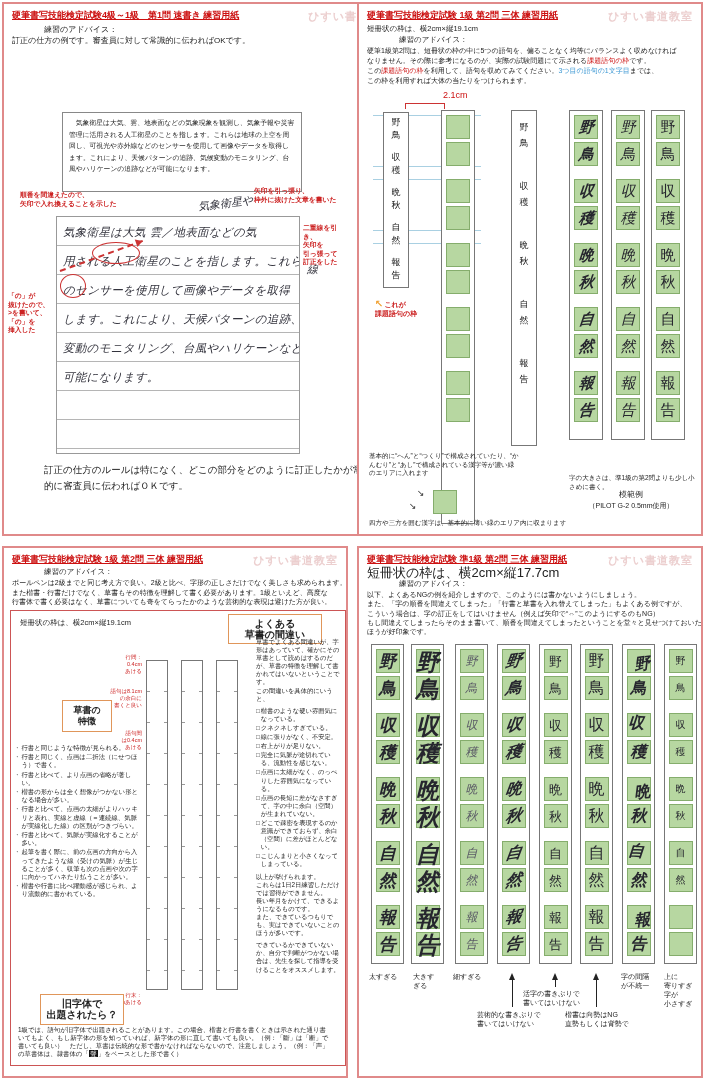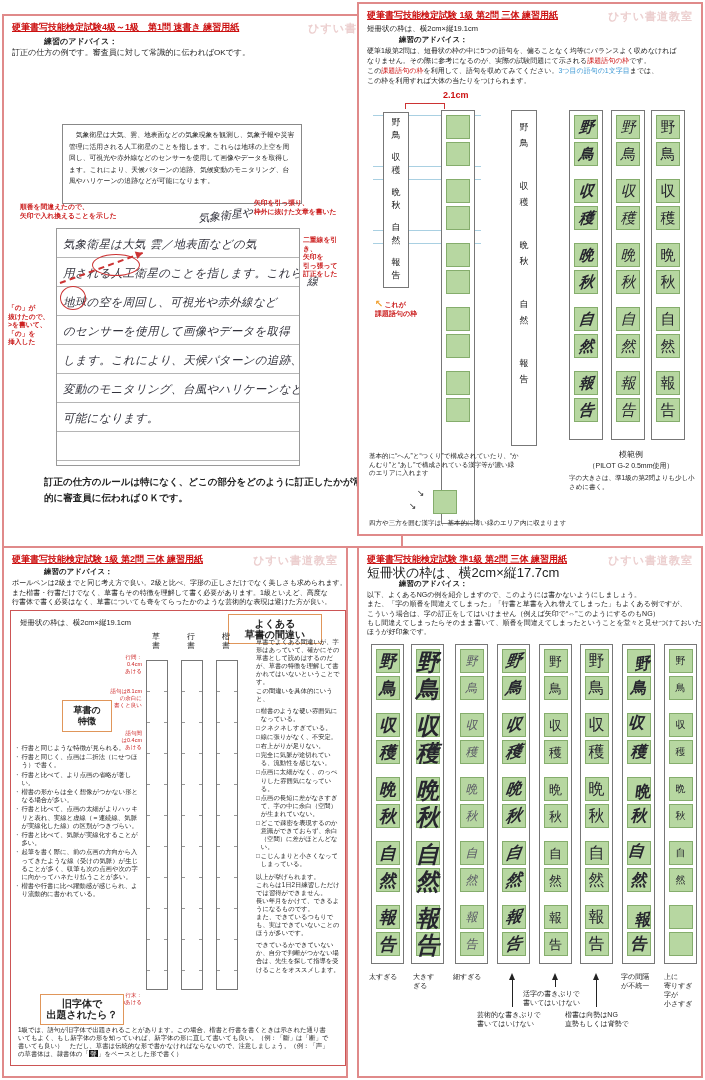--- a/index.html
+++ b/index.html
@@ -4,22 +4,22 @@
 <style>
   html,body{margin:0;padding:0;background:#fff;}
   #canvas{position:relative;width:705px;height:1080px;background:#fff;overflow:hidden;
           font-family:"Liberation Sans","DejaVu Sans",sans-serif;color:#222;}
   .panel{position:absolute;background:#fff;border:2px solid #e08a8a;box-sizing:border-box;}
   .ttl{position:absolute;color:#cc1111;font-weight:bold;font-size:9px;text-decoration:underline;white-space:nowrap;}
   .wm{position:absolute;right:8px;top:5px;color:#eccfcf;font-size:11px;font-weight:bold;letter-spacing:1px;}
   .t{position:absolute;font-size:8px;line-height:10px;color:#222;}
   .nw{white-space:nowrap;}
   .pre{white-space:pre-line;}
-  .b{font-weight:bold;padding-left:32px;}
-  .ctr{text-align:center;}
+  .b{font-weight:normal;padding-left:32px;}
+  .ctr{text-align:center;margin-top:40px;}
   .c-red{color:#cc1111;}
   .c-blue{color:#3b97d3;}
   .tline{white-space:nowrap;}
   
   .vcol{position:absolute;border:1px solid #777;background:#fff;box-sizing:border-box;}
   .gsq{width:24px;height:24px;margin:0 auto;background:#b7d7a1;border:1px solid #85ad6c;box-sizing:border-box;
        display:flex;align-items:center;justify-content:center;position:relative;
        background-image:linear-gradient(to right,transparent 48%,rgba(190,95,60,.45) 48%,rgba(190,95,60,.45) 52%,transparent 52%),
                         linear-gradient(to bottom,transparent 48%,rgba(190,95,60,.45) 48%,rgba(190,95,60,.45) 52%,transparent 52%);}
   .vcol .gsq:first-child{margin-top:4px;}
@@ -67,39 +67,38 @@
   .varrow{position:absolute;width:0;border-left:1.3px solid #222;}
   .varrow::before{content:"";position:absolute;top:-7px;left:-4.2px;border:3.5px solid transparent;border-bottom:7px solid #222;}
   .picon{color:#f0a030;font-size:10px;margin-right:1px;font-weight:bold;}
   .arrow-ic{position:absolute;font-size:9px;color:#333;}
 </style>
 </head>
 <body>
 
 <div id="canvas">
 
-  <div class="panel" style="left:2px;top:14px;width:401px;height:534px">
+  <div class="panel" style="left:2px;top:2px;width:401px;height:534px">
     <div class="ttl" style="left:8px;top:5px">硬筆書写技能検定試験4級～1級　第1問 速書き 練習用紙</div>
     <div class="wm">ひすい書道教室</div>
     <div class="t b" style="left:8px;top:21px">練習のアドバイス：</div>
     <div class="t" style="left:8px;top:32px">訂正の仕方の例です。審査員に対して常識的に伝わればOKです。</div>
 
     <div class="t" style="left:58px;top:108px;width:226px;height:70px;border:1px solid #888;padding:4px 6px;font-size:6.8px;line-height:11.6px;text-indent:1em">気象衛星は大気、雲、地表面などの気象現象を観測し、気象予報や災害管理に活用される人工衛星のことを指します。これらは地球の上空を周回し、可視光や赤外線などのセンサーを使用して画像やデータを取得します。これにより、天候パターンの追跡、気候変動のモニタリング、台風やハリケーンの追跡などが可能になります。</div>
 
     <div class="rann" style="left:16px;top:187px">順番を間違えたので、
 矢印で入れ換えることを示した</div>
     <div class="hw" style="position:absolute;left:194px;top:192px;font-size:11px;transform:rotate(-7deg)">気象衛星や</div>
     <div class="rann" style="left:250px;top:183px;width:92px">矢印を引っ張り、
 枠外に抜けた文章を書いた</div>
 
     <div class="hwbox" style="left:52px;top:212px;width:244px;height:238px">
       <div id="hwlines">
           <div class="hwline hw">気象衛星は大気 雲／地表面などの気</div>
           <div class="hwline hw">用される人工衛星のことを指します。これらは</div>
-          <div class="hwline hw">地球の空を周回し、可視光や赤外線など</div>
           <div class="hwline hw">のセンサーを使用して画像やデータを取得</div>
           <div class="hwline hw">します。これにより、天候パターンの追跡、気候</div>
           <div class="hwline hw">変動のモニタリング、台風やハリケーンなどが</div>
           <div class="hwline hw">可能になります。</div>
         </div>
     </div>
 
     <div class="rann" style="left:299px;top:220px;width:45px">二重線を引き、
 矢印を
 引っ張って

